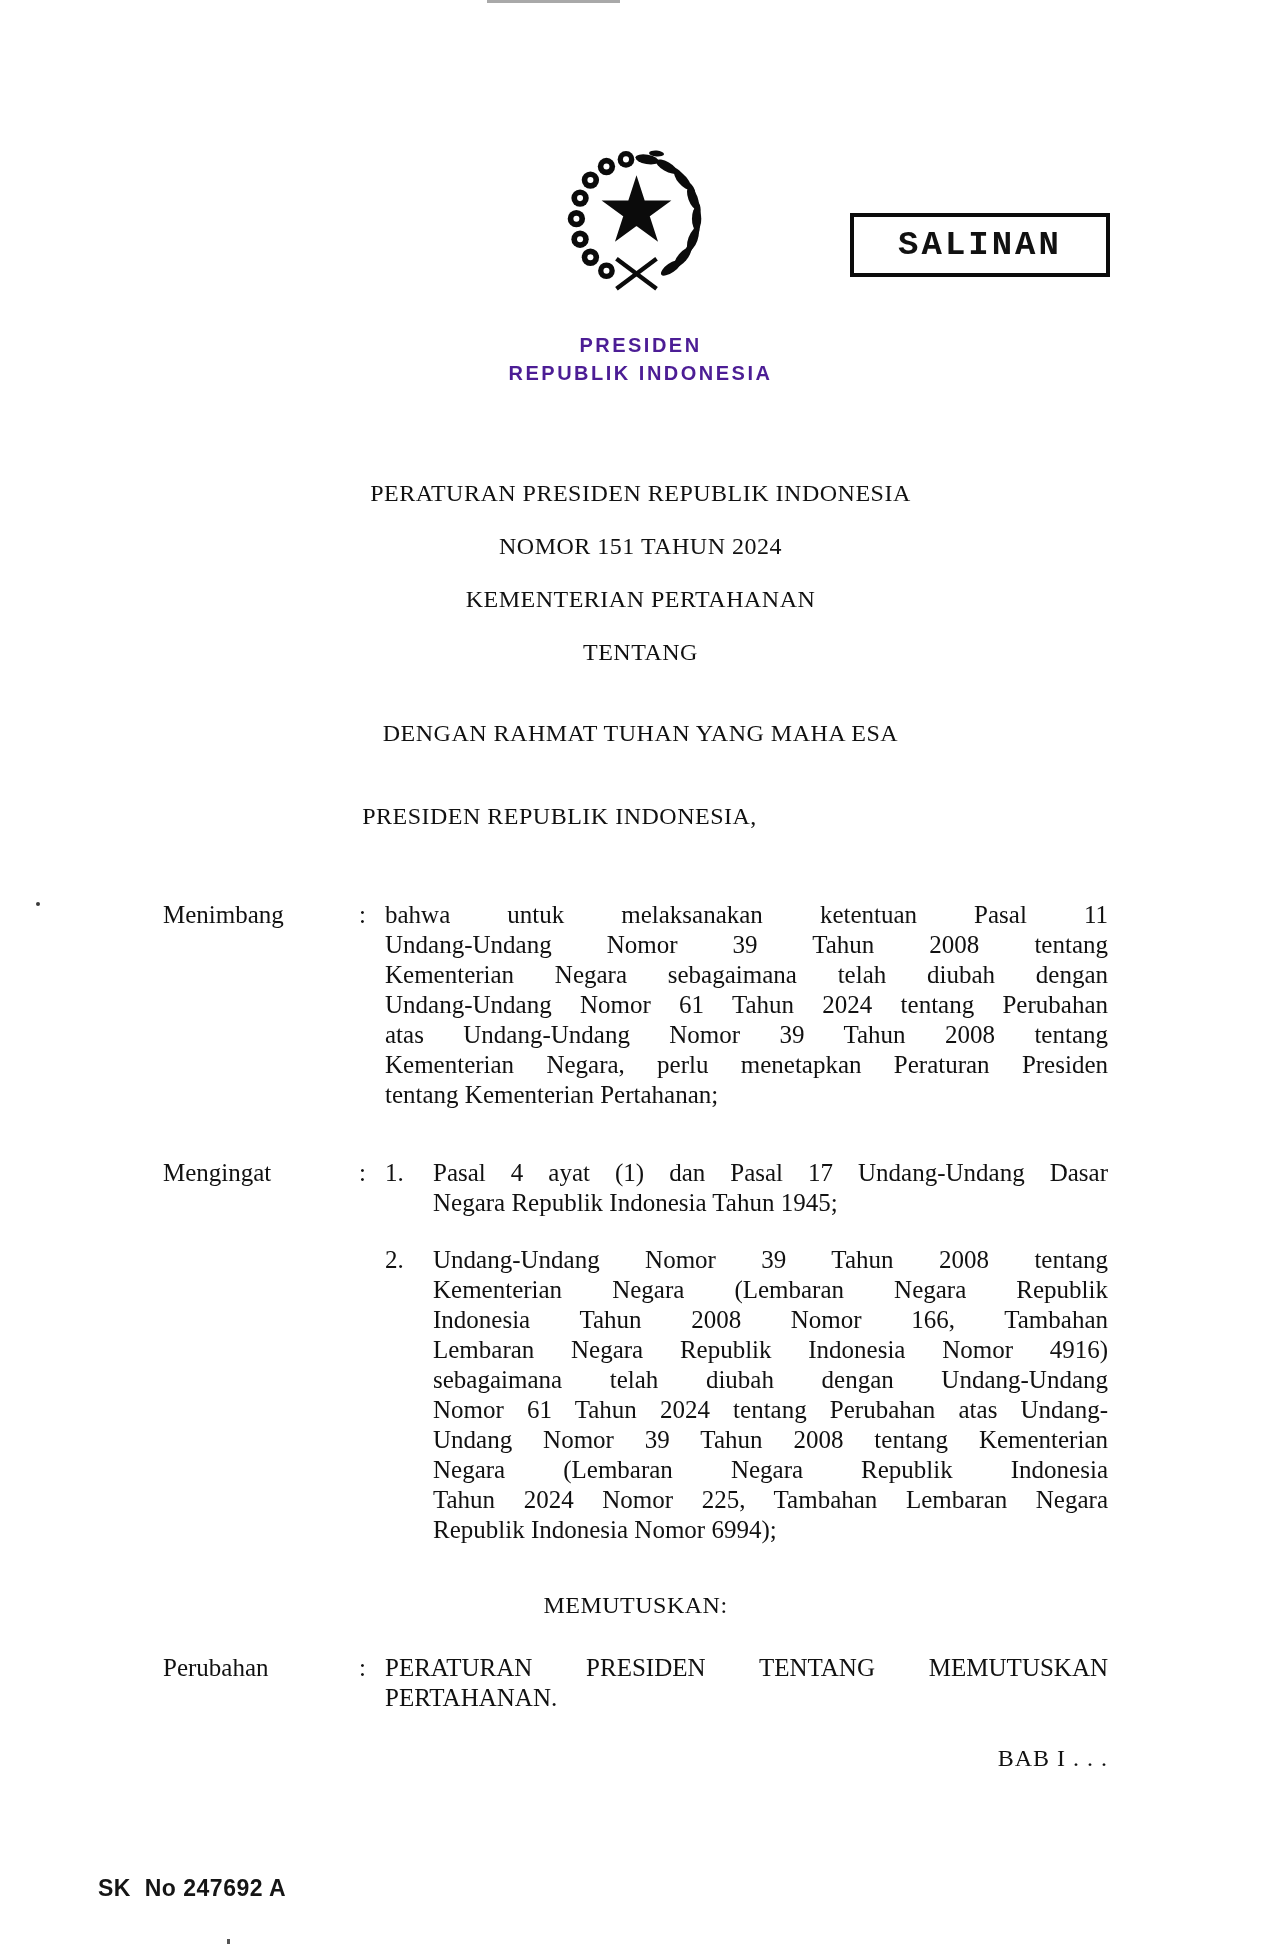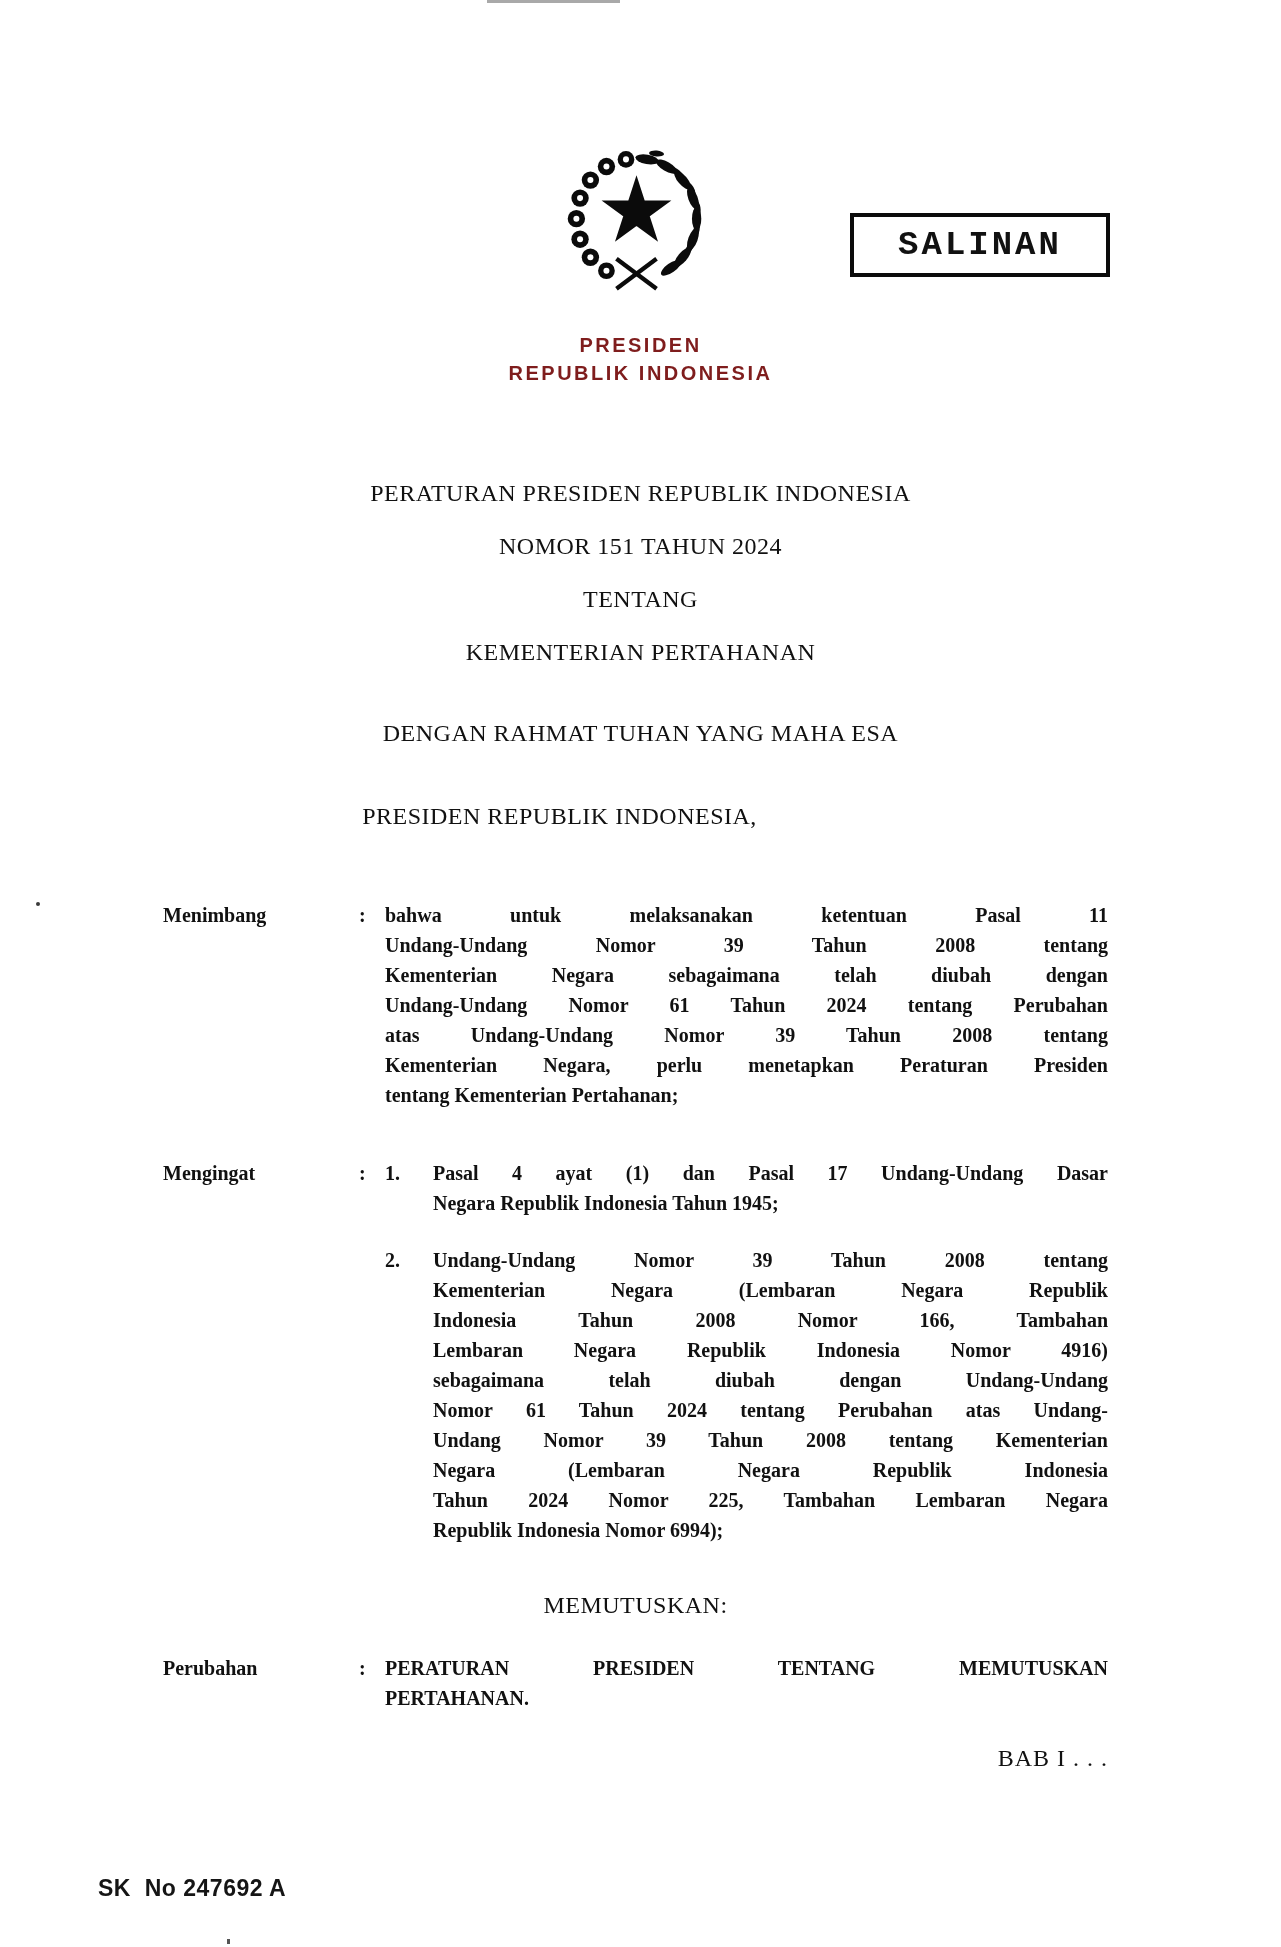--- a/index.html
+++ b/index.html
@@ -24,21 +24,21 @@
 
   
   .letterhead {
     left: 0; top: 331px; width: 1281px;
     text-align: center;
     font-family: "Liberation Sans", sans-serif;
     font-weight: bold;
     font-size: 20px;
     line-height: 28px;
     letter-spacing: 2.5px;
-    color: #7f1d1d;
+    color: #4c1d95;
   }
 
   
   .salinan {
     left: 850px; top: 213px; width: 260px; height: 64px;
     border: 4px solid #0b0b0b;
     box-sizing: border-box;
     display: flex; align-items: center; justify-content: center;
     font-weight: bold; font-size: 34px; letter-spacing: 3px;
     font-family: Liberation Mono, monospace;
@@ -53,23 +53,22 @@
     letter-spacing: 0.5px;
   }
   .invocation { left: 0; top: 720px; width: 1281px; text-align: center; font-size: 24px; letter-spacing: 0.5px; }
   .authority  { left: 0; top: 803px; width: 1119px; text-align: center; font-size: 24px; letter-spacing: 0.5px; }
 
   
   .row {
     left: 163px; width: 945px;
     display: grid;
     grid-template-columns: 182px 40px 1fr;
-    font-size: 20px;
+    font-size: 25px;
     line-height: 30px;
-    font-weight: bold;
   }
   .row .colon { padding-left: 14px; }
   .jline { text-align: justify; text-align-last: justify; }
   .jline.last { text-align-last: left; }
 
   .row-menimbang  { top: 900px; }
   .row-mengingat  { top: 1158px; }
   .row-menetapkan { top: 1653px; }
 
   .list-item { display: grid; grid-template-columns: 48px 1fr; }
@@ -157,22 +156,22 @@
     <div>REPUBLIK INDONESIA</div>
   </div>
 
   <div class="abs salinan">
     <span>SALINAN</span>
   </div>
 
   <div class="abs title-block">
     <div>PERATURAN PRESIDEN REPUBLIK INDONESIA</div>
     <div>NOMOR 151 TAHUN 2024</div>
+    <div>KEMENTERIAN PERTAHANAN</div>
     <div>TENTANG</div>
-    <div>KEMENTERIAN PERTAHANAN</div>
   </div>
 
   <div class="abs invocation">DENGAN RAHMAT TUHAN YANG MAHA ESA</div>
   <div class="abs authority">PRESIDEN REPUBLIK INDONESIA,</div>
 
   <div class="abs row row-menimbang">
     <div>Menimbang</div>
     <div class="colon">:</div>
     <div>
       <div class="jline">bahwa untuk melaksanakan ketentuan Pasal 11</div>

